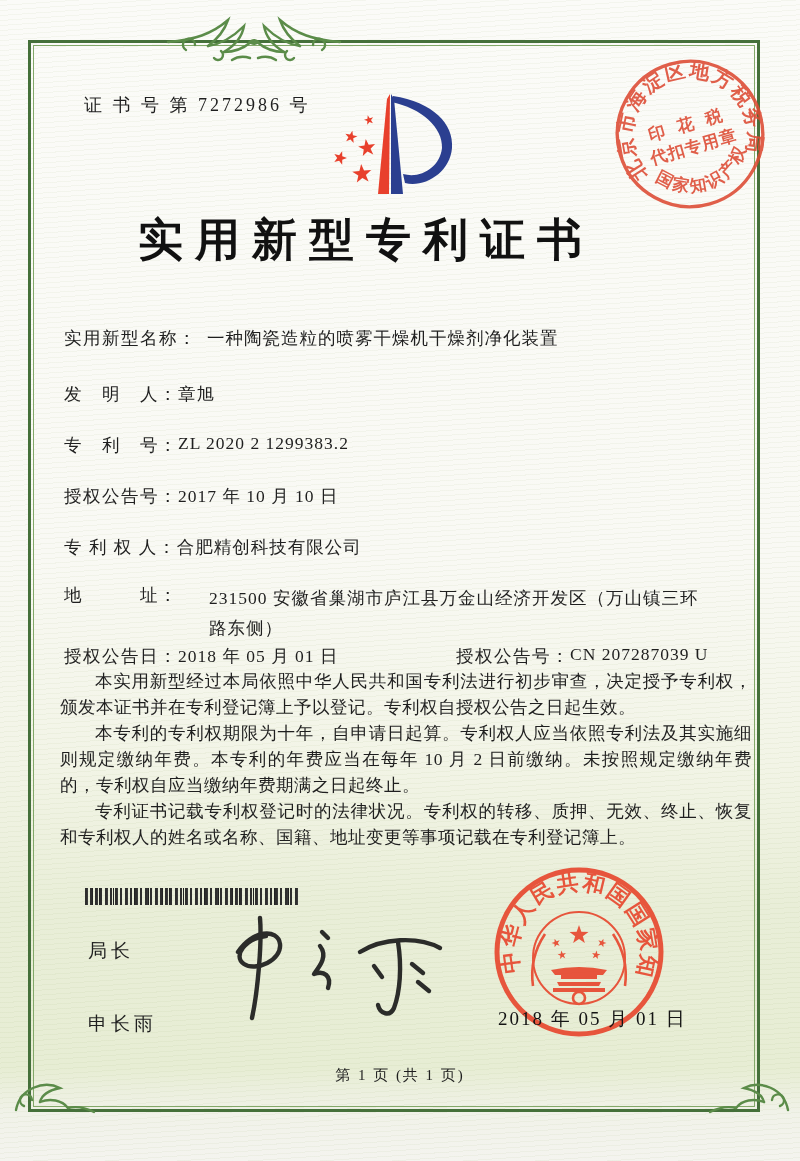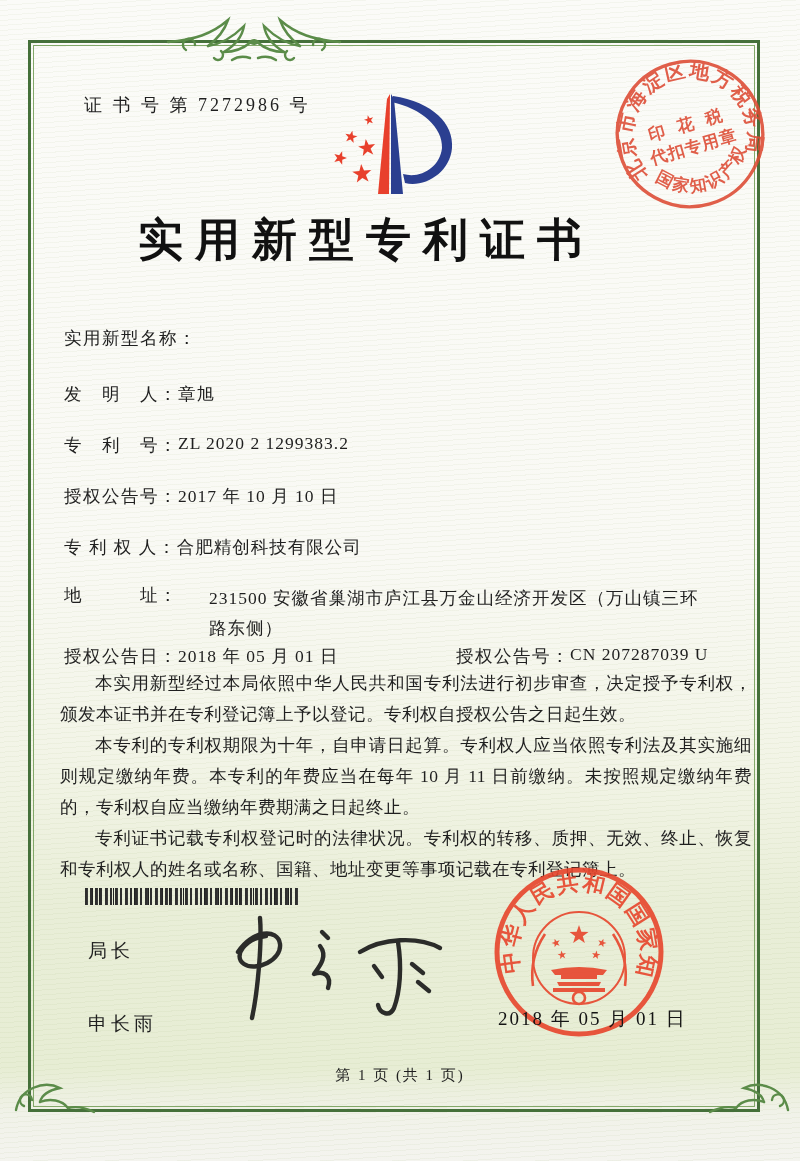--- a/index.html
+++ b/index.html
@@ -18,21 +18,21 @@
   .title{left:0;top:210px;width:720px;text-align:center;font-size:45px;font-weight:700;
          letter-spacing:12px;text-indent:12px;color:#111;}
   .fields{left:64px;top:326px;width:690px;}
   .field-row{position:absolute;left:0;display:flex;align-items:flex-start;font-size:17.5px;}
   .f-label{white-space:pre;letter-spacing:1.5px;flex:0 0 auto;}
   .f-value{letter-spacing:1px;}
   .addr-value{width:492px;line-height:30px;margin-left:31px;}
   .grant-row{position:absolute;left:0;top:318px;width:690px;display:flex;font-size:17.5px;}
   .grant-left{width:392px;display:flex;}
   .grant-right{display:flex;}
-  .paras{left:60px;top:668px;width:692px;font-size:17.5px;line-height:31px;}
+  .paras{left:60px;top:668px;width:692px;font-size:17.5px;line-height:26px;}
   .paras p{margin:0;text-indent:2em;text-align:justify;letter-spacing:0.5px;}
   .barcode{left:85px;top:888px;width:213px;height:17px;
     background:
       repeating-linear-gradient(90deg,#2e2e2e 0 2px,transparent 2px 5px),
       repeating-linear-gradient(90deg,#3a3a3a 0 3px,transparent 3px 10px),
       repeating-linear-gradient(90deg,#222 0 1px,transparent 1px 7px);}
   .signer-title{left:88px;top:938px;font-size:19px;letter-spacing:4px;}
   .signer-name{left:88px;top:980px;font-size:19px;letter-spacing:4px;margin-top:31px;}
   .signature{left:198px;top:912px;}
   .tax-stamp{left:611px;top:55px;transform:rotate(-16deg);}
@@ -128,20 +128,21 @@
     </text>
     <text x="75" y="71" text-anchor="middle" font-size="16" font-weight="bold" fill="#dd4a33" letter-spacing="4">印 花 税</text>
     <text x="75" y="93" text-anchor="middle" font-size="16" font-weight="bold" fill="#dd4a33" letter-spacing="1">代扣专用章</text>
   </svg>
 
   <div class="abs title">实用新型专利证书</div>
 
   <div class="abs fields">
     <div class="field-row" style="top:0;gap:10px;">
       <span class="f-label">实用新型名称：</span>
+      <span class="f-value">一种陶瓷造粒的喷雾干燥机干燥剂净化装置</span>
     </div>
     <div class="field-row" style="top:56px;">
       <span class="f-label">发　明　人：</span>
       <span class="f-value">章旭</span>
     </div>
     <div class="field-row" style="top:107px;">
       <span class="f-label">专　利　号：</span>
       <span class="f-value">ZL 2020 2 1299383.2</span>
     </div>
     <div class="field-row" style="top:158px;">
@@ -163,21 +164,21 @@
       </div>
       <div class="grant-right">
         <span class="f-label">授权公告号：</span>
         <span class="f-value">CN 207287039 U</span>
       </div>
     </div>
   </div>
 
   <div class="abs paras">
     <p>本实用新型经过本局依照中华人民共和国专利法进行初步审查，决定授予专利权，颁发本证书并在专利登记簿上予以登记。专利权自授权公告之日起生效。</p>
-    <p>本专利的专利权期限为十年，自申请日起算。专利权人应当依照专利法及其实施细则规定缴纳年费。本专利的年费应当在每年 10 月 11 日前缴纳。未按照规定缴纳年费的，专利权自应当缴纳年费期满之日起终止。</p>
+    <p>本专利的专利权期限为十年，自申请日起算。专利权人应当依照专利法及其实施细则规定缴纳年费。本专利的年费应当在每年 10 月 2 日前缴纳。未按照规定缴纳年费的，专利权自应当缴纳年费期满之日起终止。</p>
     <p>专利证书记载专利权登记时的法律状况。专利权的转移、质押、无效、终止、恢复和专利权人的姓名或名称、国籍、地址变更等事项记载在专利登记簿上。</p>
   </div>
 
   <div class="abs barcode"></div>
 
   <div class="abs signer-title">局长</div>
   <div class="abs signer-name">申长雨</div>
 
   <svg class="abs signature" width="270" height="112" viewBox="0 0 270 112">
     <g fill="none" stroke="#1c1c1c" stroke-width="4.4" stroke-linecap="round" stroke-linejoin="round" opacity="0.92">

